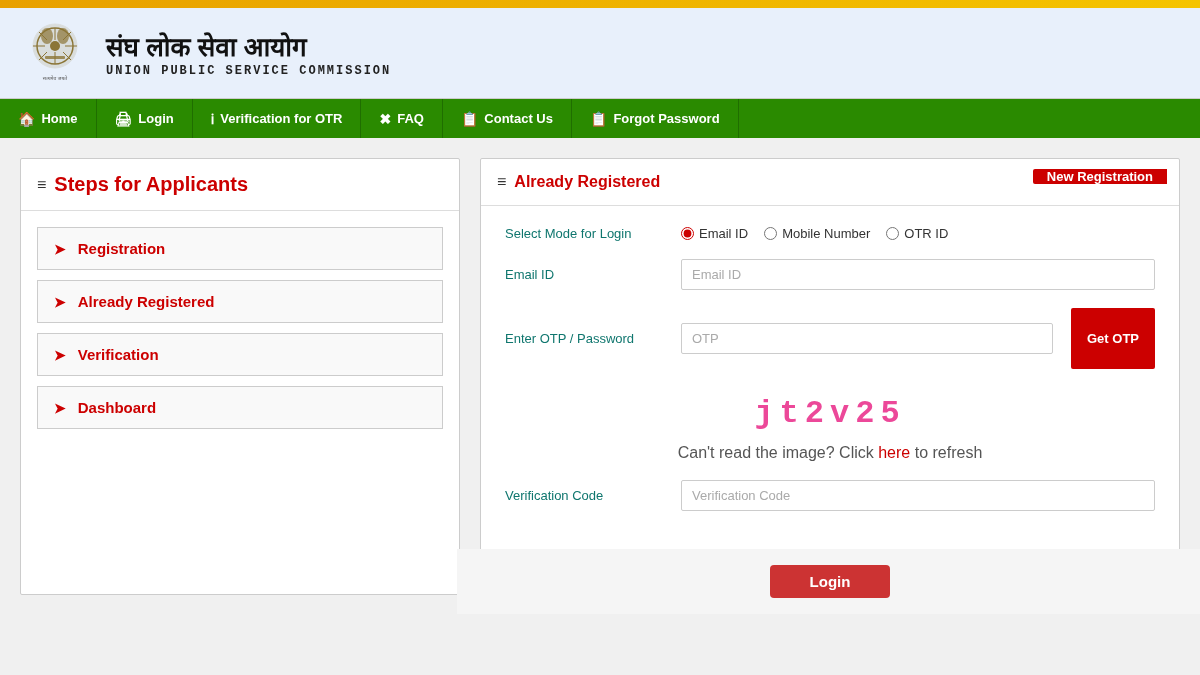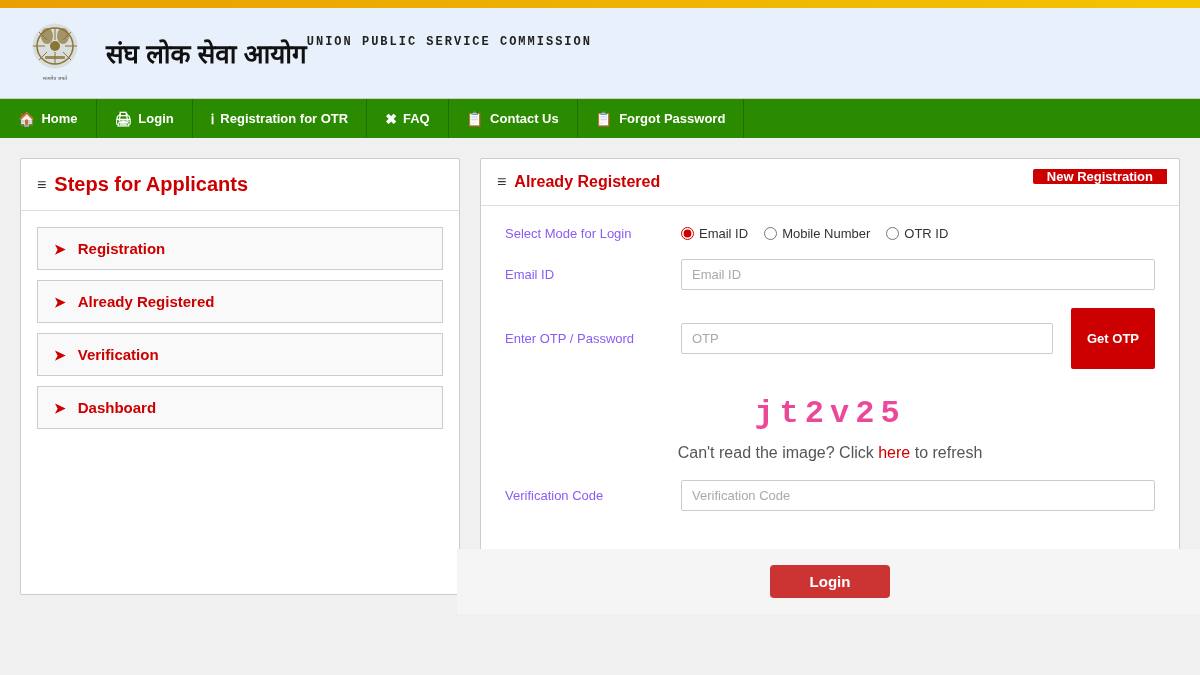--- a/index.html
+++ b/index.html
@@ -15,21 +15,21 @@
     .header {
       background: #e8f0fb;
       padding: 10px 20px;
       display: flex;
       align-items: center;
       gap: 16px;
       border-bottom: 1px solid #ccc;
     }
     .header-title {
       display: flex;
-      flex-direction: row;
+      flex-direction: column;
     }
     .header-title-hindi {
       font-size: 26px;
       font-weight: bold;
       color: #111;
       font-family: Arial, sans-serif;
     }
     .header-title-english {
       font-size: 12px;
       font-weight: bold;
@@ -158,21 +158,21 @@
     }
     .form-row {
       display: flex;
       align-items: center;
       margin-bottom: 18px;
       gap: 16px;
     }
     .form-label {
       width: 160px;
       min-width: 160px;
-      color: #8b5cf6;
+      color: #0f766e;
       font-size: 13px;
     }
     .form-control {
       flex: 1;
     }
     .radio-group {
       display: flex;
       align-items: center;
       gap: 16px;
     }
@@ -313,21 +313,21 @@
   <div class="nav-item">
     <span class="nav-icon">🏠</span>
     <span>Home</span>
   </div>
   <div class="nav-item">
     <span class="nav-icon">🖨</span>
     <span>Login</span>
   </div>
   <div class="nav-item">
     <span class="nav-icon">ℹ</span>
-    <span>Registration for OTR</span>
+    <span>Verification for OTR</span>
   </div>
   <div class="nav-item">
     <span class="nav-icon">✖</span>
     <span>FAQ</span>
   </div>
   <div class="nav-item">
     <span class="nav-icon">📋</span>
     <span>Contact Us</span>
   </div>
   <div class="nav-item">

